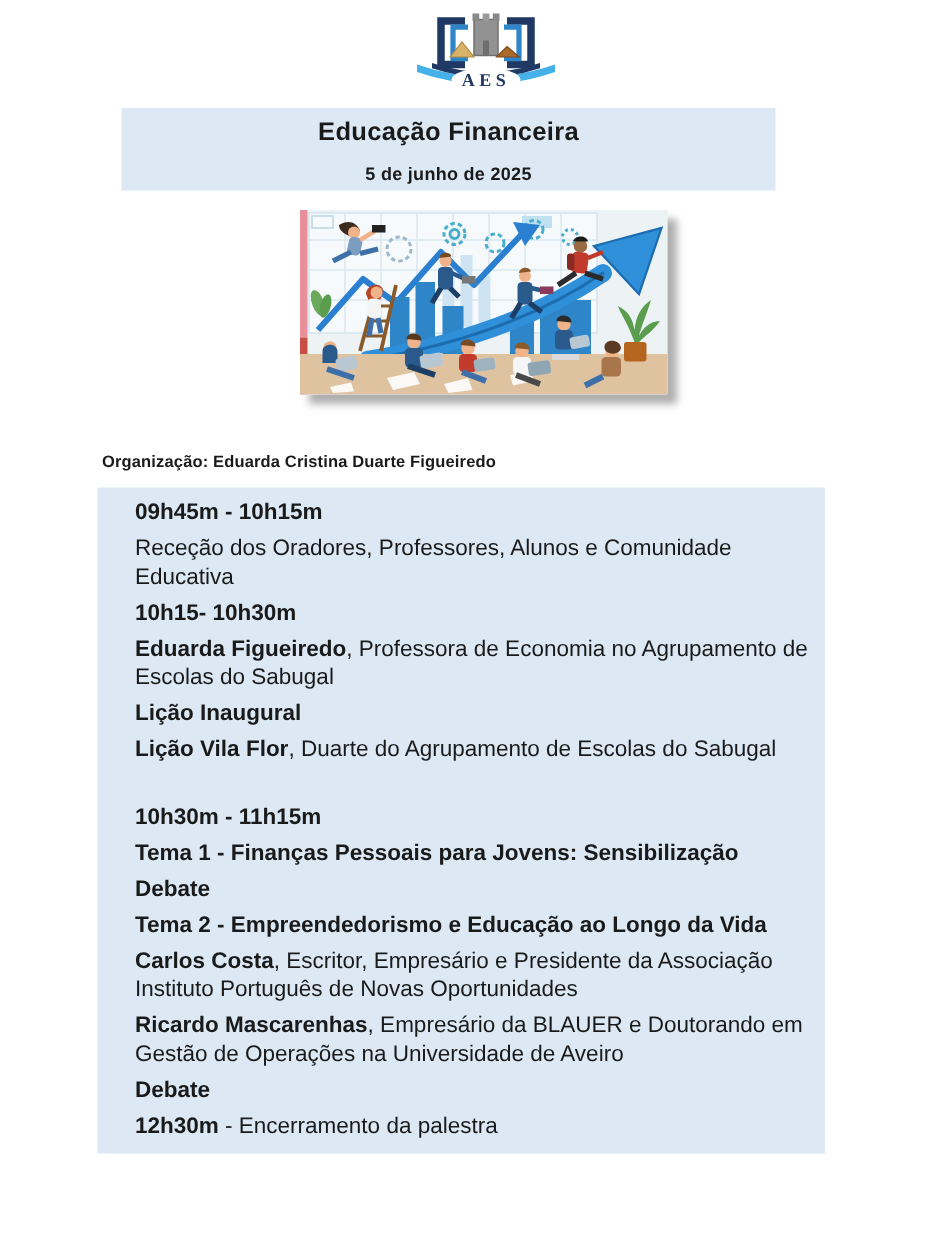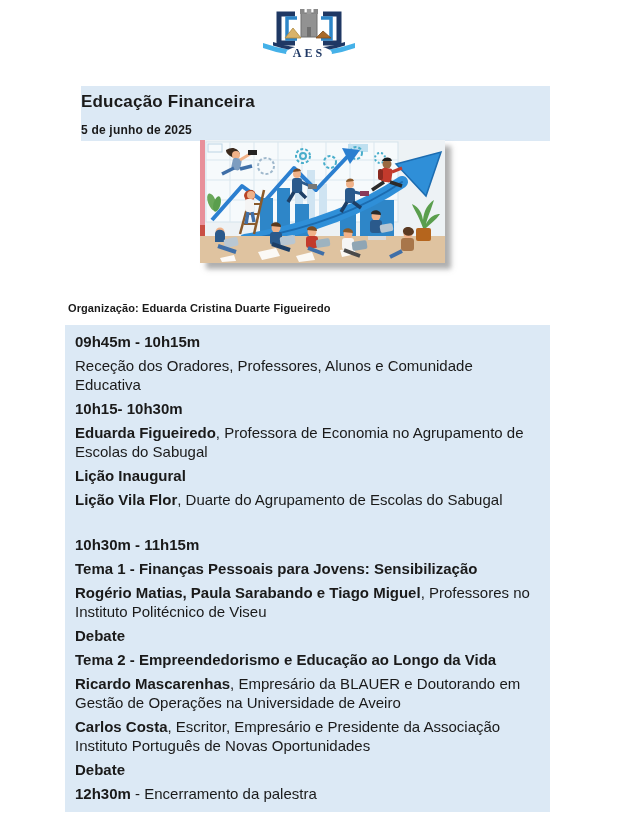--- a/index.html
+++ b/index.html
@@ -12,33 +12,33 @@
   }
   .page {
     position: relative;
     width: 618px;
     height: 835px;
     background: #ffffff;
     overflow: hidden;
   }
   .logo {
     position: absolute;
-    left: 249px;
+    left: 264px;
     top: 7px;
     width: 120px;
     height: 56px;
   }
   .banner {
     position: absolute;
     left: 81px;
-    top: 86px;
-    width: 469px;
+    top: 72px;
+    width: 436px;
     height: 55px;
     background: #dce9f5;
-    text-align: left;
+    text-align: center;
   }
   .banner-title {
     font-size: 17px;
     font-weight: bold;
     padding-top: 6px;
     letter-spacing: 0.2px;
   }
   .banner-date {
     font-size: 12px;
     font-weight: bold;
@@ -66,21 +66,21 @@
   .schedule {
     position: absolute;
     left: 65px;
     top: 325px;
     width: 485px;
     background: #dce9f5;
     box-sizing: border-box;
     padding: 7px 10px 4px 10px;
   }
   .schedule p {
-    margin: 0 0 5px 0;
+    margin: 0 0 5px 15px;
     font-size: 15px;
     line-height: 19px;
   }
   .schedule p.spacer {
     height: 16px;
     margin: 0 0 5px 0;
   }
   .schedule strong { font-weight: bold; }
 </style>
 </head>
@@ -296,23 +296,22 @@
     <div id="schedule-list">
         <p><strong>09h45m - 10h15m</strong><span></span></p>
         <p><strong></strong><span>Receção dos Oradores, Professores, Alunos e Comunidade Educativa</span></p>
         <p><strong>10h15- 10h30m</strong><span></span></p>
         <p><strong>Eduarda Figueiredo</strong><span>, Professora de Economia no Agrupamento de Escolas do Sabugal</span></p>
         <p><strong>Lição Inaugural</strong><span></span></p>
         <p><strong>Lição Vila Flor</strong><span>, Duarte do Agrupamento de Escolas do Sabugal</span></p>
         <p class="spacer"></p>
         <p><strong>10h30m - 11h15m</strong><span></span></p>
         <p><strong>Tema 1 - Finanças Pessoais para Jovens: Sensibilização</strong><span></span></p>
-        <p><strong>Rogério Matias, Paula Sarabando e Tiago Miguel</strong><span>, Professores no Instituto Politécnico de Viseu</span></p>
         <p><strong>Debate</strong><span></span></p>
         <p><strong>Tema 2 - Empreendedorismo e Educação ao Longo da Vida</strong><span></span></p>
+        <p><strong>Carlos Costa</strong><span>, Escritor, Empresário e Presidente da Associação Instituto Português de Novas Oportunidades</span></p>
         <p><strong>Ricardo Mascarenhas</strong><span>, Empresário da BLAUER e Doutorando em Gestão de Operações na Universidade de Aveiro</span></p>
-        <p><strong>Carlos Costa</strong><span>, Escritor, Empresário e Presidente da Associação Instituto Português de Novas Oportunidades</span></p>
         <p><strong>Debate</strong><span></span></p>
         <p><strong>12h30m</strong><span> - Encerramento da palestra</span></p>
       </div>
   </div>
 
 </div>
 
 </body></html>

